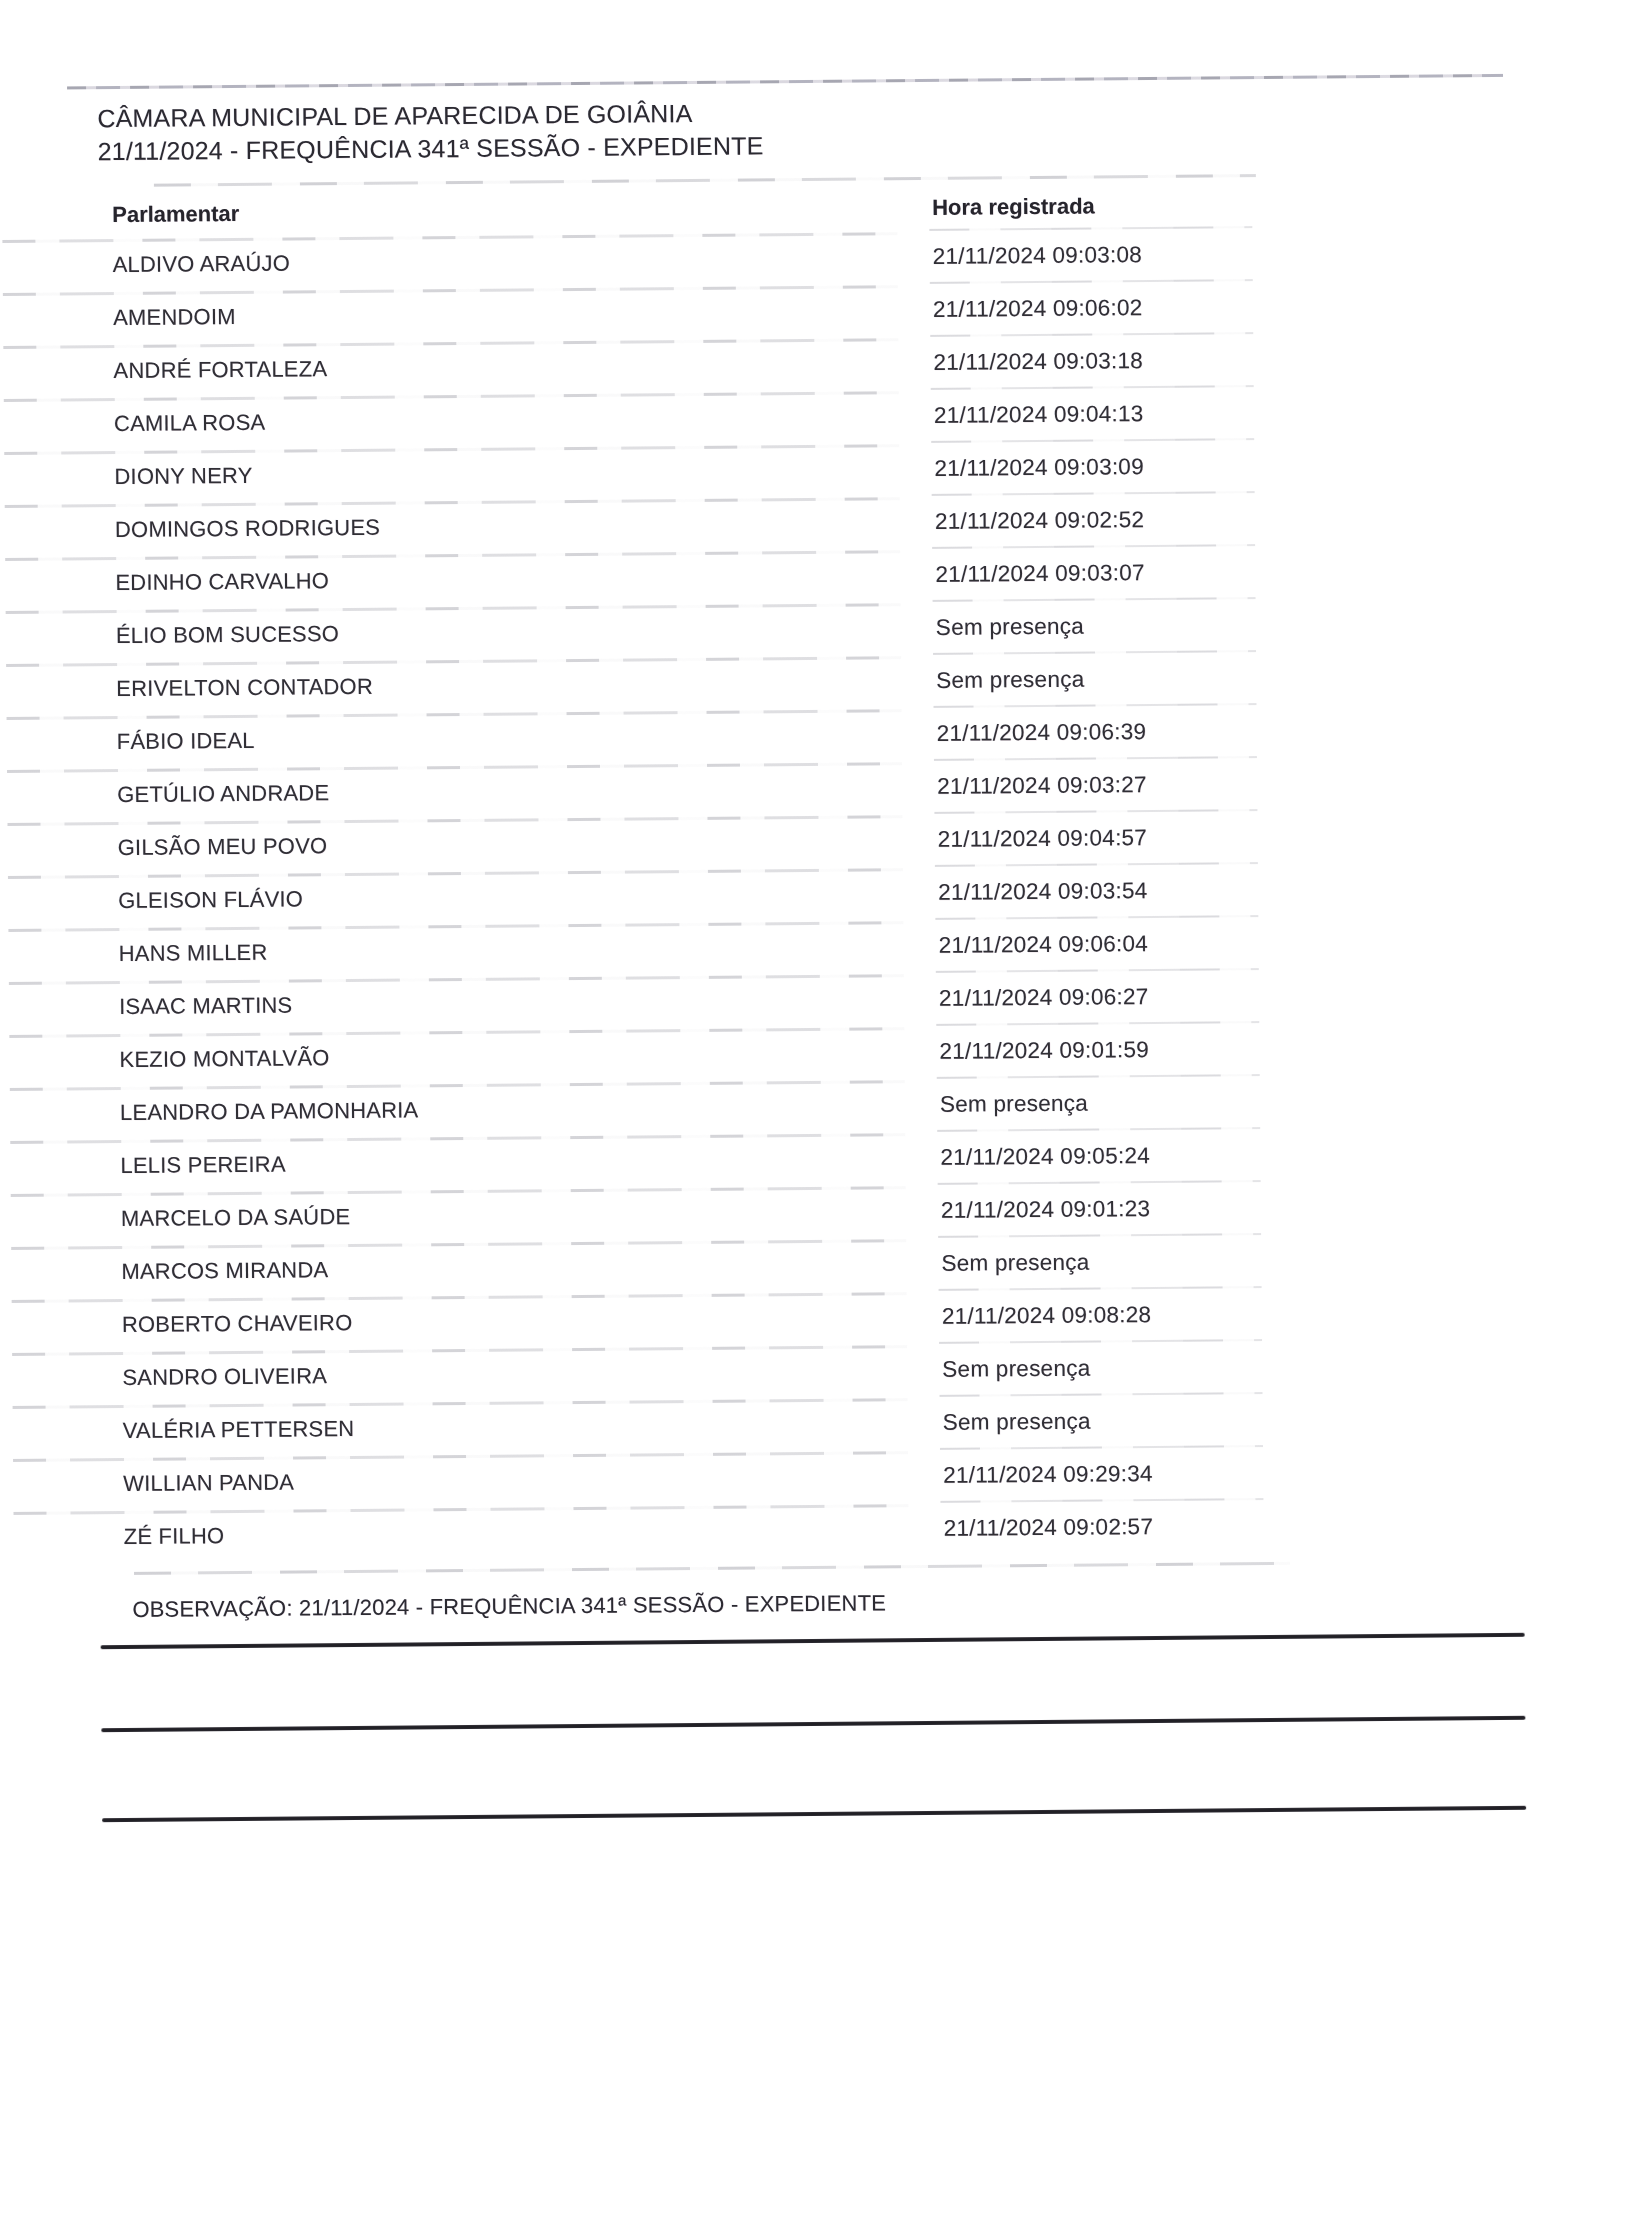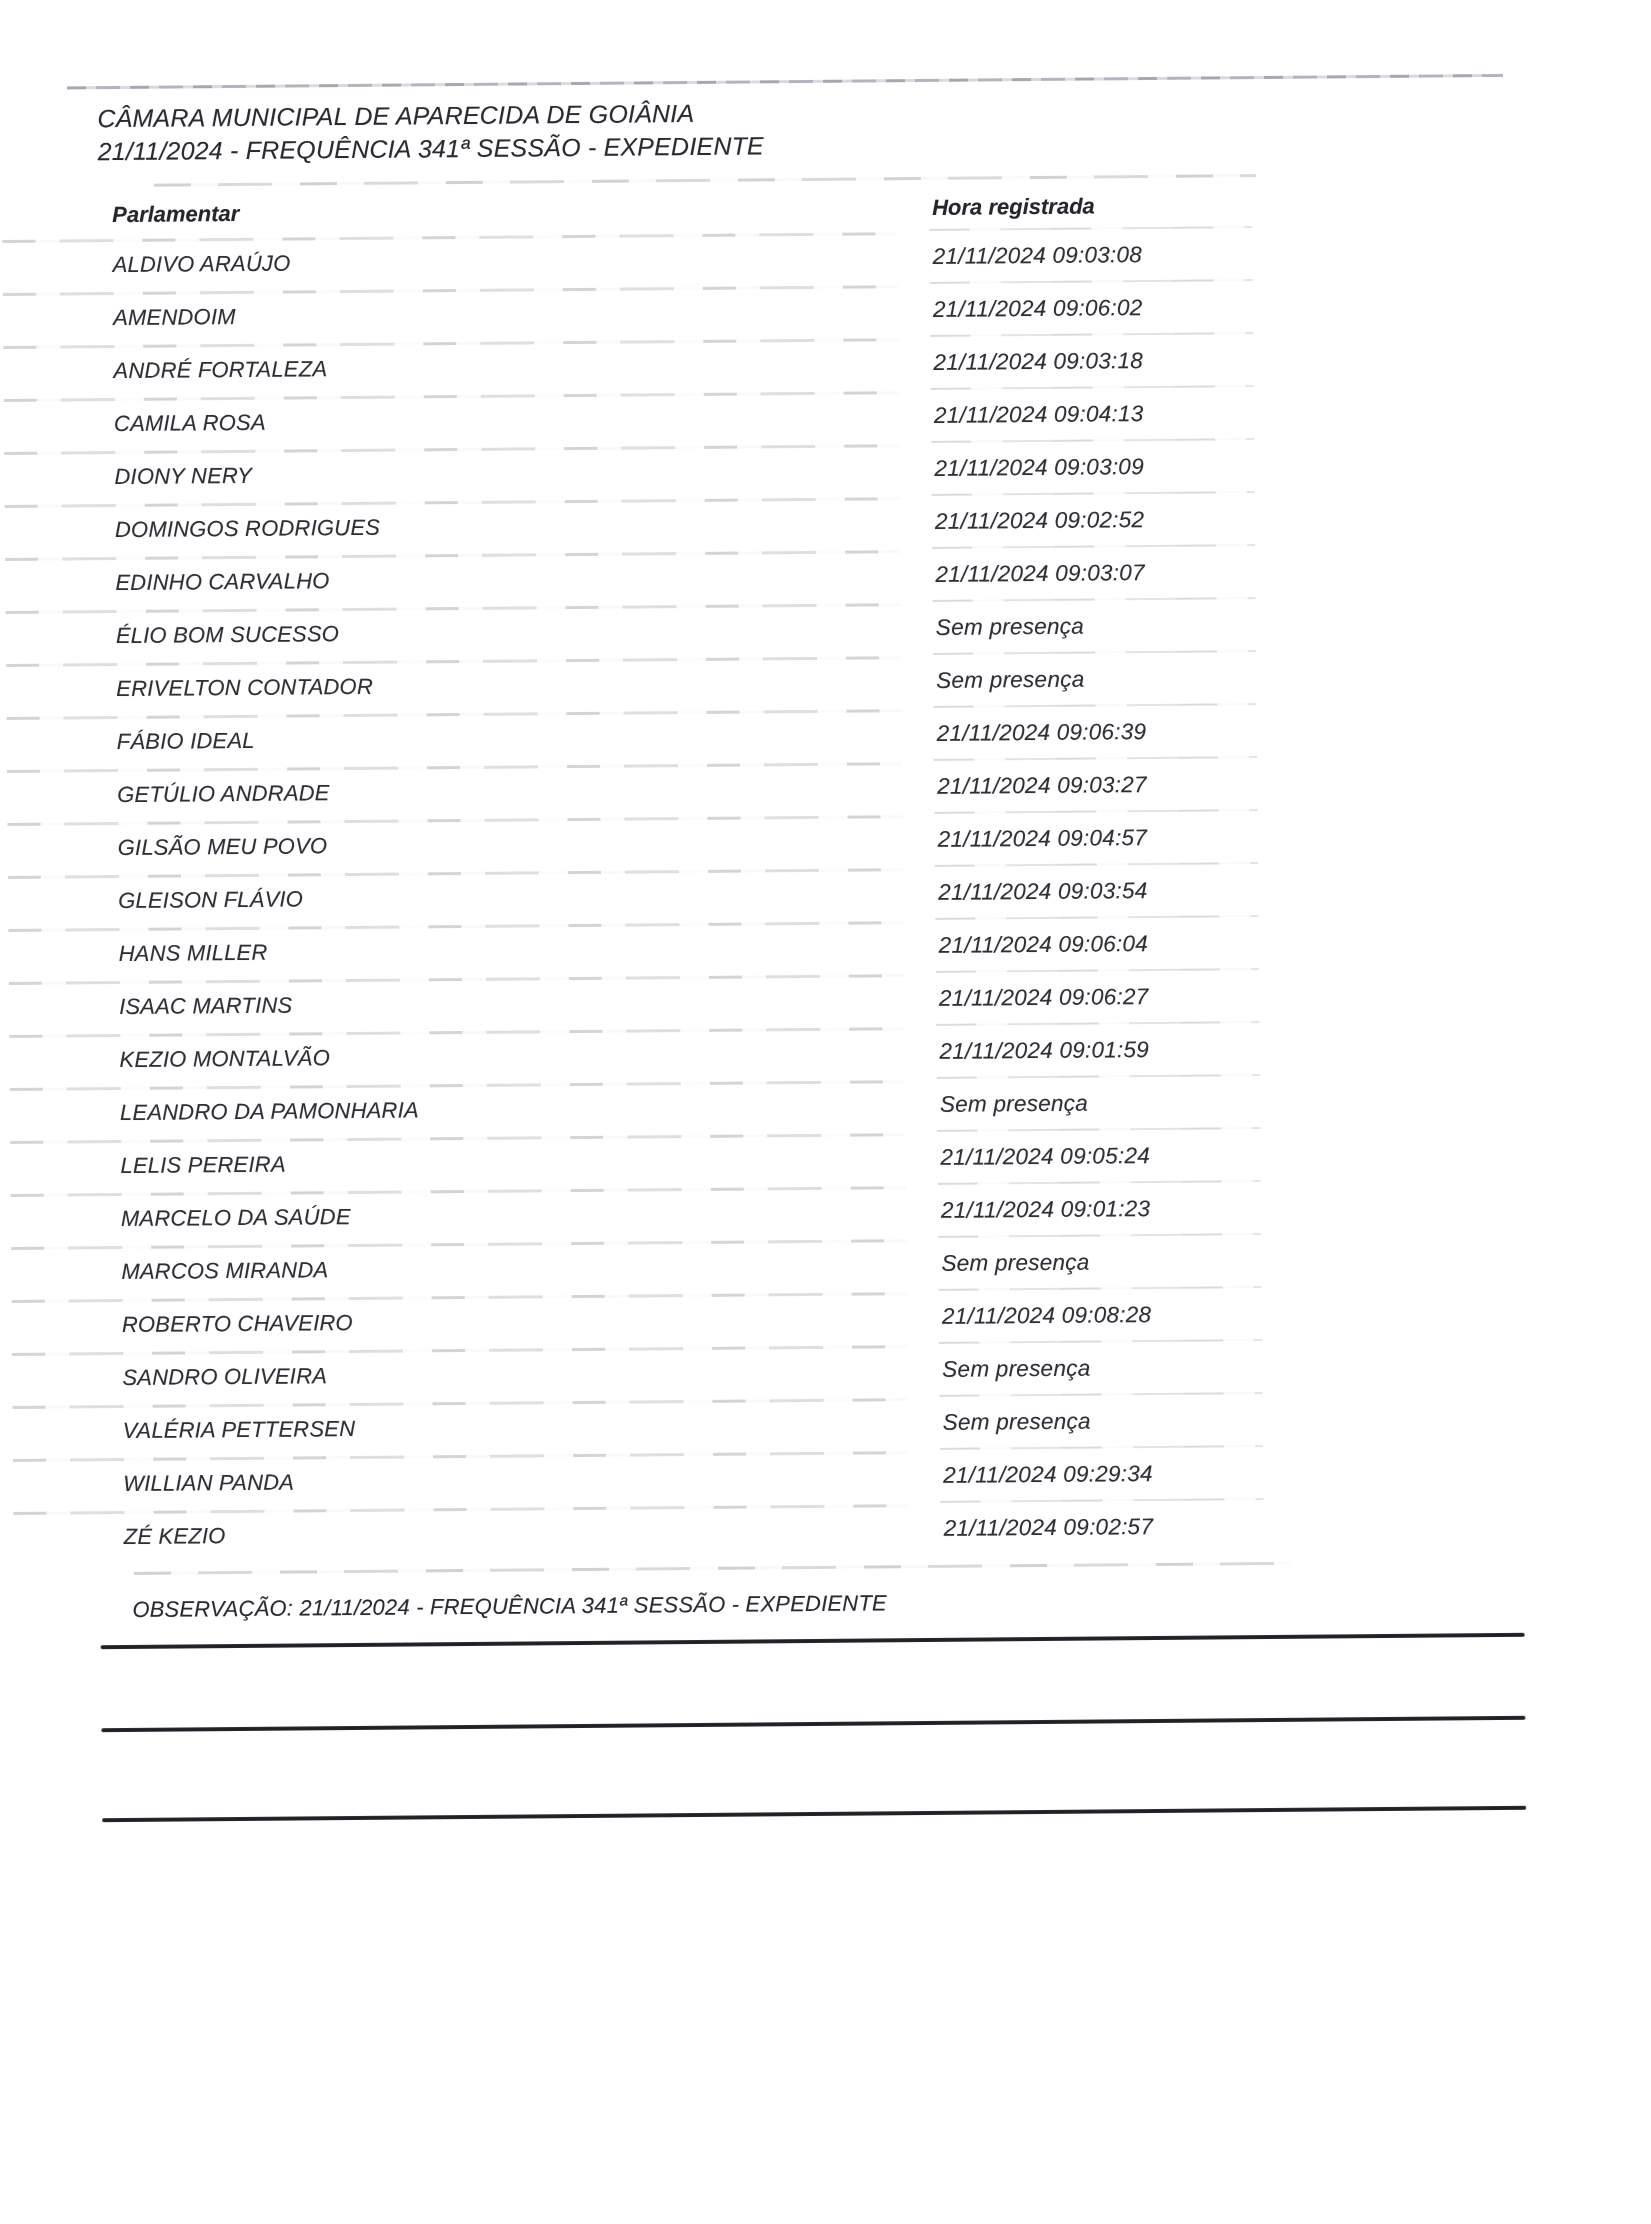--- a/index.html
+++ b/index.html
@@ -8,21 +8,20 @@
     padding: 0;
     background: #ffffff;
     font-family: "Liberation Sans", sans-serif;
   }
   .page {
     position: relative;
     width: 1651px;
     height: 2225px;
     background: #ffffff;
     overflow: hidden;
-    font-style: italic;
   }
   
   .scan-rotate {
     position: absolute;
     inset: 0;
     transform: rotate(-0.5deg);
     transform-origin: 122px 1112px;
   }
   
   .scan-top-line {
@@ -290,21 +289,21 @@
     <span class="name scan-text">VALÉRIA PETTERSEN</span>
     <span class="time scan-text">Sem presença</span>
   </div>
 
   <div class="row">
     <span class="name scan-text">WILLIAN PANDA</span>
     <span class="time scan-text">21/11/2024 09:29:34</span>
   </div>
 
   <div class="row">
-    <span class="name scan-text">ZÉ KEZIO</span>
+    <span class="name scan-text">ZÉ FILHO</span>
     <span class="time scan-text">21/11/2024 09:02:57</span>
   </div>
 </div>
 
     <div class="streak streak-above-observation"></div>
 
     <div class="observation scan-text">OBSERVAÇÃO: 21/11/2024 - FREQUÊNCIA 341ª SESSÃO - EXPEDIENTE</div>
 
     <div class="hr hr1"></div>
     <div class="hr hr2"></div>

